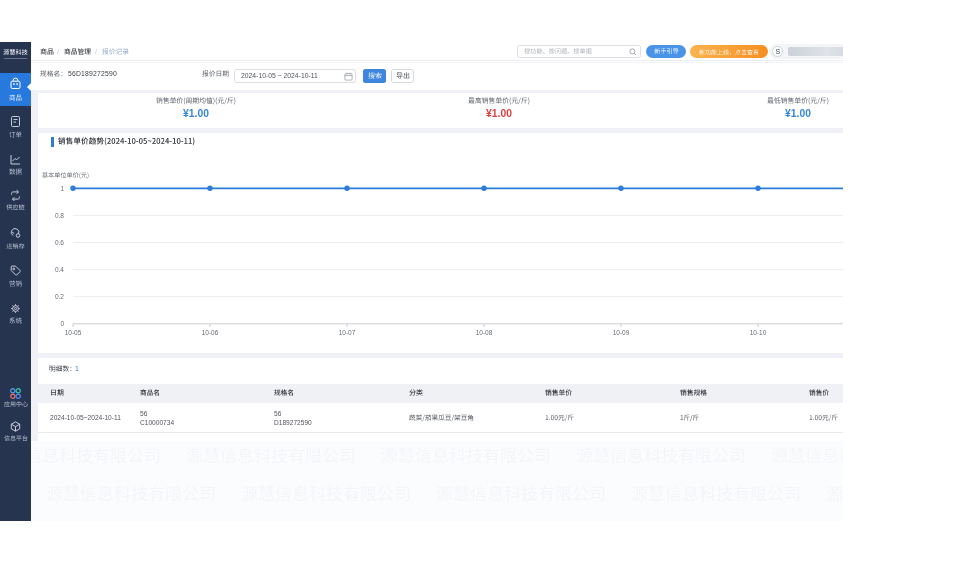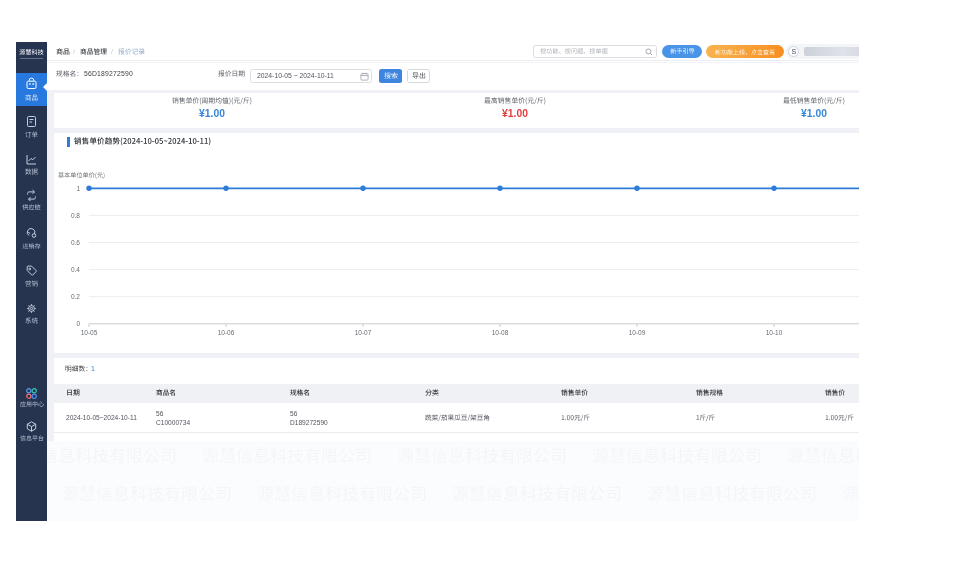--- a/index.html
+++ b/index.html
@@ -1,17 +1,17 @@
 <!DOCTYPE html>
 <html><head><meta charset="utf-8"><style>
 *{margin:0;padding:0;box-sizing:border-box}
 body{width:961px;height:562px;background:#fff;font-family:"Liberation Sans",sans-serif;position:relative;overflow:hidden}
 .abs{position:absolute}
 </style></head><body>
-<div class="abs" style="left:16px;top:42px;width:843px;height:479px;background:#fff;overflow:hidden">
+<div class="abs" style="left:0;top:42px;width:843px;height:479px;background:#fff;overflow:hidden">
 
 <div class="abs" style="left:31px;top:47.5px;width:930px;height:351.5px;background:#eff1f6"></div>
 <div class="abs" style="left:31px;top:0;width:930px;height:19px;background:#fff;border-bottom:1px solid #ebedf0"></div>
 <div class="abs" style="left:31px;top:20px;width:930px;height:27px;background:#fff"></div>
 <div class="abs" style="left:38px;top:50.5px;width:910px;height:35.5px;background:#fff"></div>
 <div class="abs" style="left:38px;top:91px;width:910px;height:220px;background:#fff"></div>
 <div class="abs" style="left:38px;top:316px;width:910px;height:83px;background:#fff"></div>
 <div class="abs" style="left:954px;top:47.5px;width:7px;height:351.5px;background:#fdfdfe"></div>
 <div class="abs" style="left:31px;top:399px;width:930px;height:80px;background:#fbfcfd"></div>
 <svg class="abs" style="left:31px;top:399px" width="930" height="80" viewBox="0 0 930 80">

